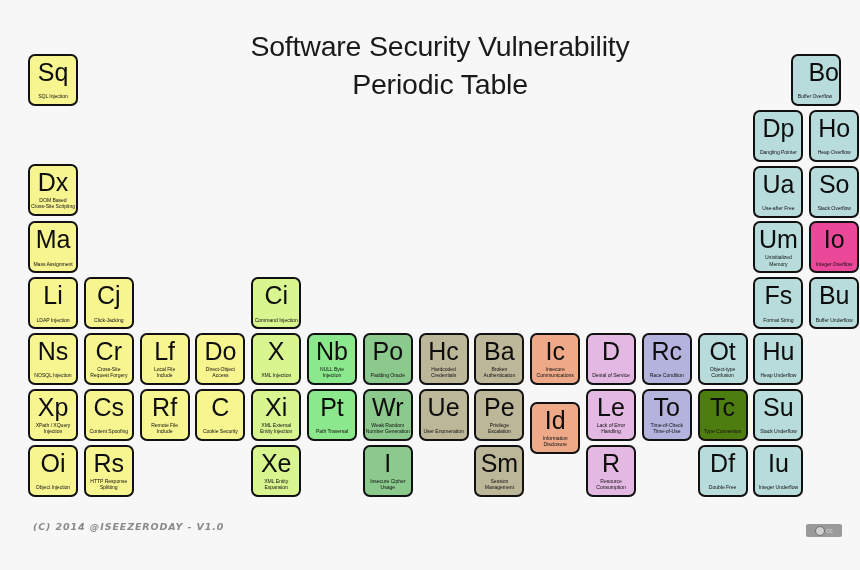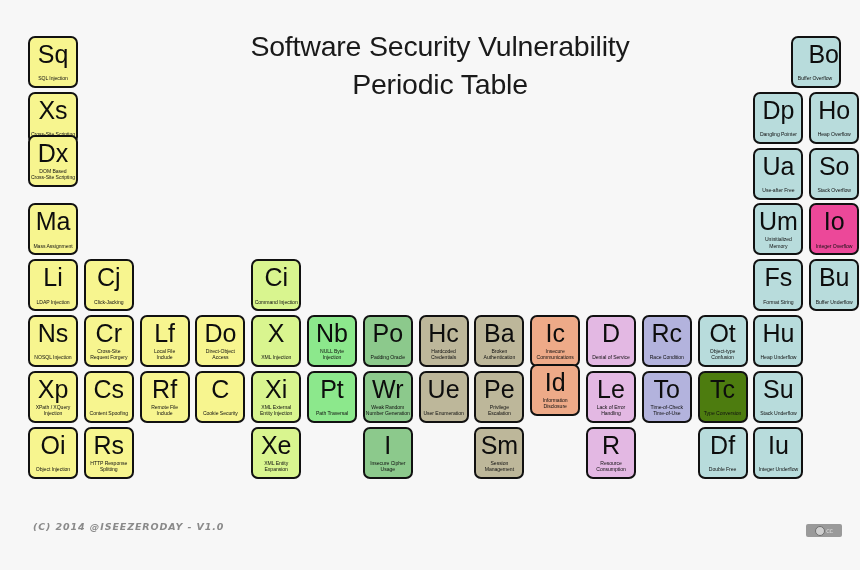--- a/index.html
+++ b/index.html
@@ -40,20 +40,21 @@
     height: 52px;
     box-sizing: border-box;
     border: 2.6px solid #111;
     border-radius: 7px;
     display: flex;
     flex-direction: column;
     align-items: center;
     justify-content: flex-start;
     overflow: hidden;
     padding-top: 1px;
+    margin-top: 18px;
   }
   .sym {
     font-size: 25px;
     line-height: 1.06;
     color: #0d0d0d;
     font-weight: 400;
     margin-top: 2px;
     white-space: nowrap;
   }
   .nm {
@@ -119,33 +120,29 @@
 
   <div id="grid">
       <div class="cell" style="left: 0px; top: 0px; background: rgb(247, 245, 143);">
         <div class="sym">Sq</div>
         <div class="nm">SQL Injection</div>
       </div>
       <div class="cell" style="left: 763px; top: 0px; background: rgb(184, 220, 220); align-items: flex-end;">
         <div class="sym">Bo</div>
         <div class="nm">Buffer Overflow</div>
       </div>
-      <div class="cell" style="left: 0px; top: 55.8px; background: rgb(247, 245, 143);">
-        <div class="sym">Xs</div>
-        <div class="nm">Cross-Site Scripting</div>
-      </div>
       <div class="cell" style="left: 725.4px; top: 55.8px; background: rgb(184, 220, 220);">
         <div class="sym">Dp</div>
         <div class="nm">Dangling Pointer</div>
       </div>
       <div class="cell" style="left: 781.2px; top: 55.8px; background: rgb(184, 220, 220); align-items: center;">
         <div class="sym">Ho</div>
         <div class="nm">Heap Overflow</div>
       </div>
-      <div class="cell" style="left: 0px; top: 99px; background: rgb(247, 245, 143);">
+      <div class="cell" style="left: 0px; top: 110px; background: rgb(247, 245, 143);">
         <div class="sym">Dx</div>
         <div class="nm">DOM Based
 Cross-Site Scripting</div>
       </div>
       <div class="cell" style="left: 725.4px; top: 111.6px; background: rgb(184, 220, 220);">
         <div class="sym">Ua</div>
         <div class="nm">Use-after Free</div>
       </div>
       <div class="cell" style="left: 781.2px; top: 111.6px; background: rgb(184, 220, 220);">
         <div class="sym">So</div>
@@ -281,21 +278,21 @@
       </div>
       <div class="cell" style="left: 390.6px; top: 334.8px; background: rgb(189, 183, 154);">
         <div class="sym">Ue</div>
         <div class="nm">User Enumeration</div>
       </div>
       <div class="cell" style="left: 446.4px; top: 334.8px; background: rgb(189, 183, 154);">
         <div class="sym">Pe</div>
         <div class="nm">Privilege
 Escalation</div>
       </div>
-      <div class="cell" style="left: 502.2px; top: 328px; background: rgb(238, 170, 136); align-items: center;">
+      <div class="cell" style="left: 502.2px; top: 348px; background: rgb(238, 170, 136); align-items: center;">
         <div class="sym">Id</div>
         <div class="nm">Information
 Disclosure</div>
       </div>
       <div class="cell" style="left: 558px; top: 334.8px; background: rgb(227, 184, 227);">
         <div class="sym">Le</div>
         <div class="nm">Lack of Error
 Handling</div>
       </div>
       <div class="cell" style="left: 613.8px; top: 334.8px; background: rgb(179, 179, 221);">

